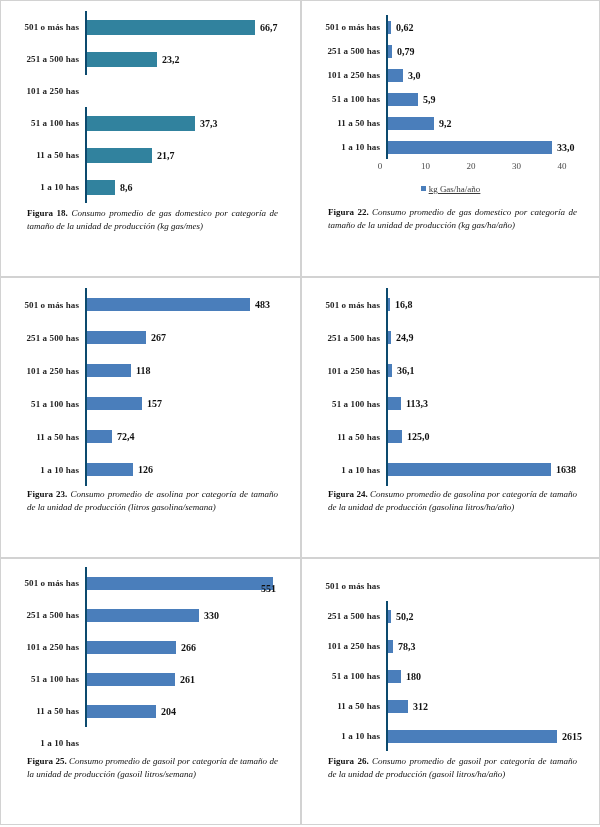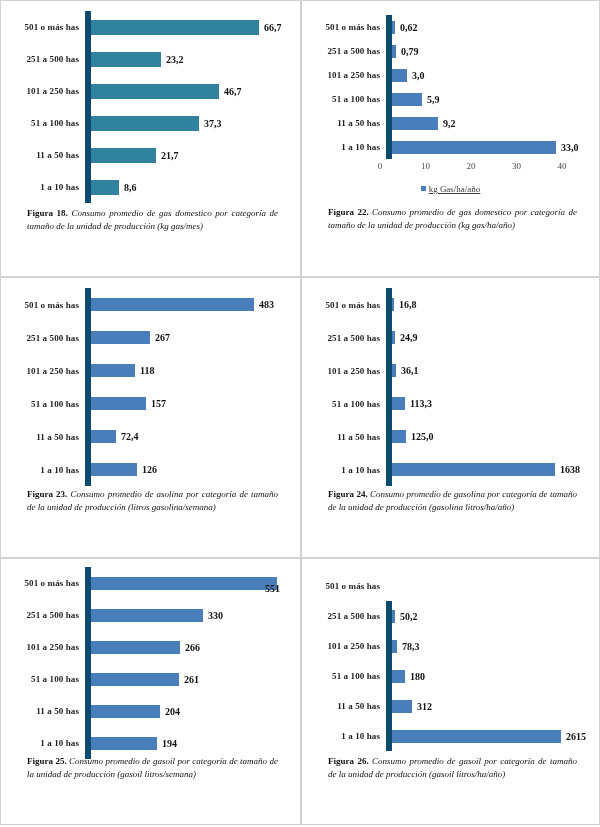--- a/index.html
+++ b/index.html
@@ -64,21 +64,21 @@
     letter-spacing: 0.1px;
     color: #1f1f1f;
     padding-right: 6px;
     white-space: nowrap;
   }
   .track {
     position: relative;
     flex: 1 1 auto;
     display: flex;
     align-items: center;
-    border-left: 6px solid #0c4a6e;
+    border-left: 2px solid #0c4a6e;
     height: 100%;
   }
   .bar {
     height: 13px;
     background: #4a7ebb;
     flex: 0 0 auto;
   }
   .bar.teal { background: #31829e; height: 15px; }
   .val {
     font-family: "Liberation Serif", "DejaVu Serif", serif;
@@ -165,24 +165,20 @@
             </div>
             <div class="bar-row" style="height: 32px;">
               <div class="cat-label" style="width: 72px;">251 a 500 has</div>
               <div class="track">
                 <div class="bar teal" style="width: 70px; background: rgb(49, 130, 158);"></div>
                 <div class="val">23,2</div>
               </div>
             </div>
             <div class="bar-row" style="height: 32px;">
               <div class="cat-label" style="width: 72px;">101 a 250 has</div>
-              <div class="track">
-                <div class="bar teal" style="width: 128px; background: rgb(49, 130, 158);"></div>
-                <div class="val">46,7</div>
-              </div>
             </div>
             <div class="bar-row" style="height: 32px;">
               <div class="cat-label" style="width: 72px;">51 a 100 has</div>
               <div class="track">
                 <div class="bar teal" style="width: 108px; background: rgb(49, 130, 158);"></div>
                 <div class="val">37,3</div>
               </div>
             </div>
             <div class="bar-row" style="height: 32px;">
               <div class="cat-label" style="width: 72px;">11 a 50 has</div>
@@ -414,24 +410,20 @@
             </div>
             <div class="bar-row" style="height: 32px;">
               <div class="cat-label" style="width: 72px;">11 a 50 has</div>
               <div class="track">
                 <div class="bar" style="width: 69px; background: rgb(74, 126, 187);"></div>
                 <div class="val">204</div>
               </div>
             </div>
             <div class="bar-row" style="height: 32px;">
               <div class="cat-label" style="width: 72px;">1 a 10 has</div>
-              <div class="track">
-                <div class="bar" style="width: 66px; background: rgb(74, 126, 187);"></div>
-                <div class="val">194</div>
-              </div>
             </div>
           </div>
       </div>
       <div class="caption" style="top:196px;">
         <span class="fig-no">Figura 25.</span>
         <span class="cap-text">Consumo promedio de gasoil por categoría de tamaño de la unidad de producción (gasoil litros/semana)</span>
       </div>
     </div>
 
     <div class="panel right">

